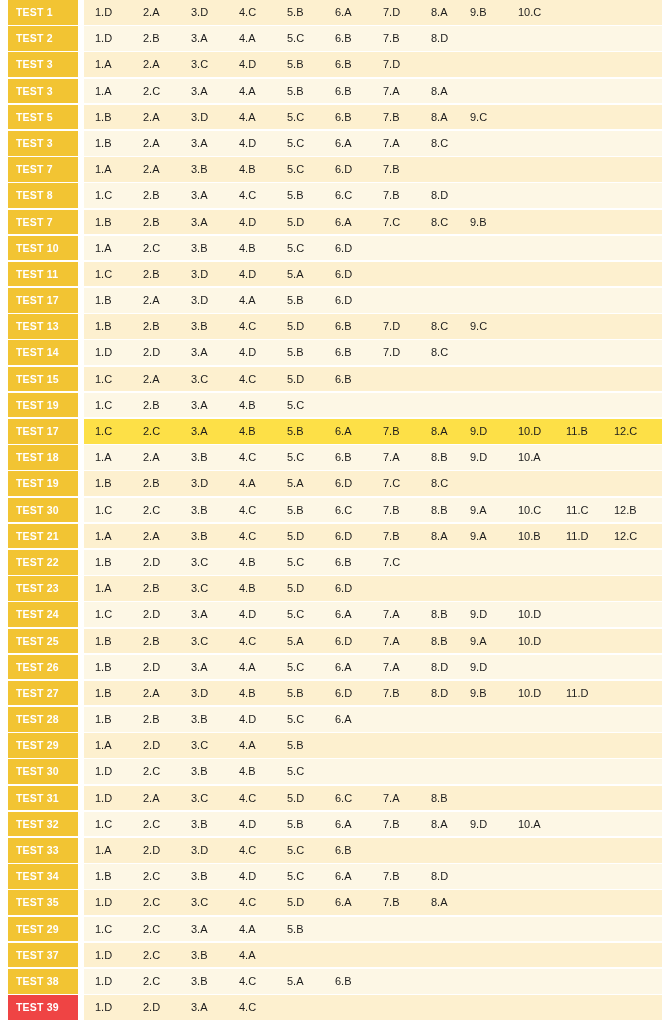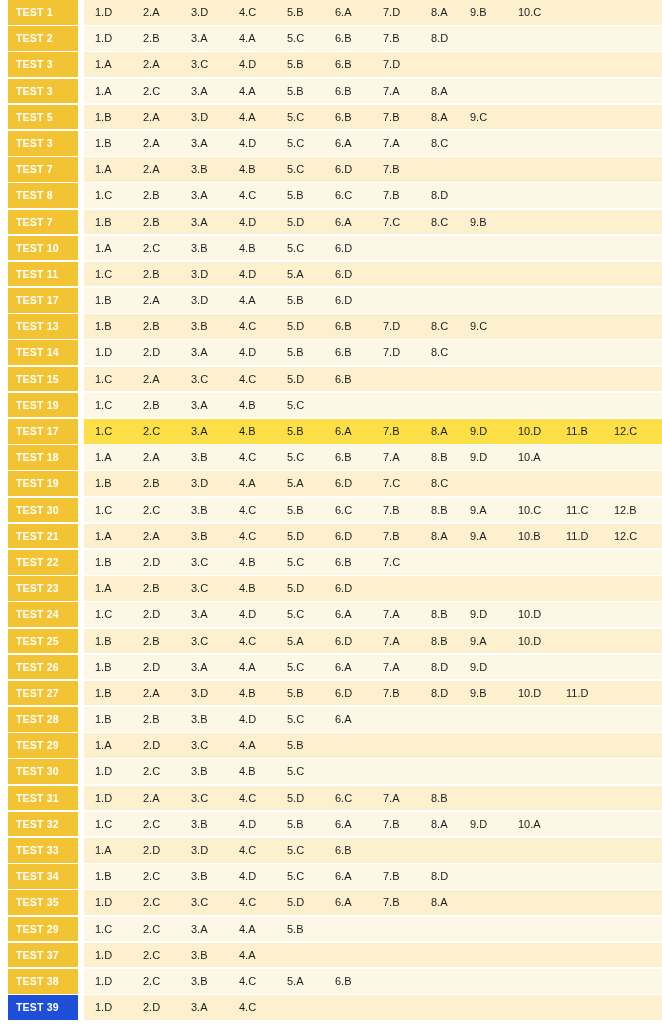--- a/index.html
+++ b/index.html
@@ -652,21 +652,21 @@
         <div class="answer-cell" style="left: 0px; color: rgb(28, 28, 28);">1.D</div>
         <div class="answer-cell" style="left: 48px; color: rgb(28, 28, 28);">2.C</div>
         <div class="answer-cell" style="left: 96px; color: rgb(28, 28, 28);">3.B</div>
         <div class="answer-cell" style="left: 144px; color: rgb(28, 28, 28);">4.C</div>
         <div class="answer-cell" style="left: 192px; color: rgb(28, 28, 28);">5.A</div>
         <div class="answer-cell" style="left: 240px; color: rgb(28, 28, 28);">6.B</div>
       </div>
     </div>
     <div class="key-row odd" style="background: rgb(253, 240, 207);">
       <div class="left-gutter"></div>
-      <div class="test-label" style="background: #1d4ed8; color: rgb(255, 255, 255);">TEST 39</div>
+      <div class="test-label" style="background: #ef4444; color: rgb(255, 255, 255);">TEST 39</div>
       <div class="pill-gap"></div>
       <div class="answers">
         <div class="answer-cell" style="left: 0px; color: rgb(28, 28, 28);">1.D</div>
         <div class="answer-cell" style="left: 48px; color: rgb(28, 28, 28);">2.D</div>
         <div class="answer-cell" style="left: 96px; color: rgb(28, 28, 28);">3.A</div>
         <div class="answer-cell" style="left: 144px; color: rgb(28, 28, 28);">4.C</div>
       </div>
     </div>
   </div>
 

